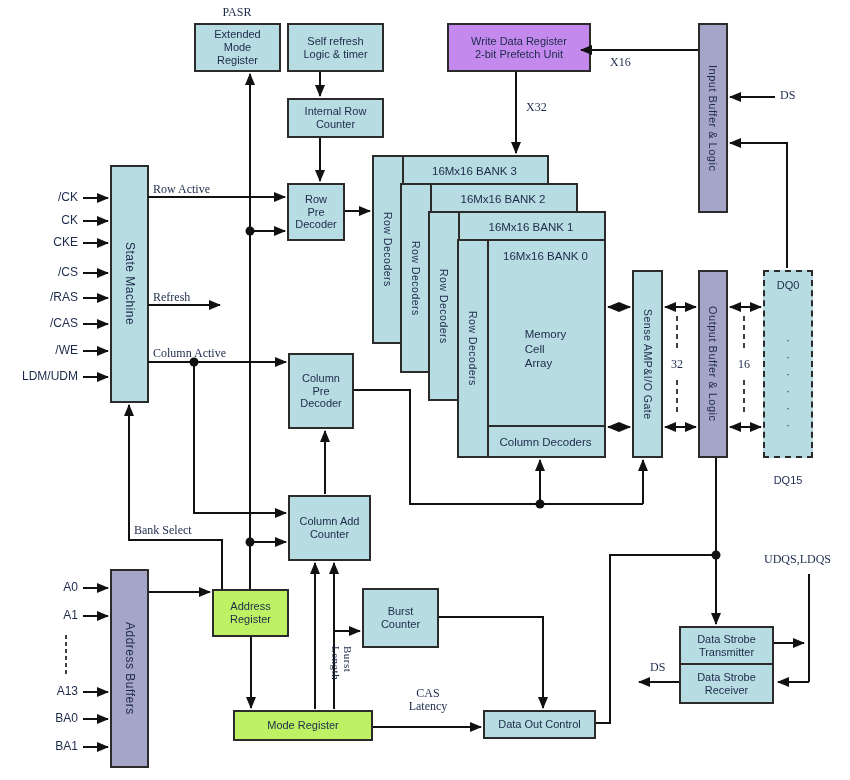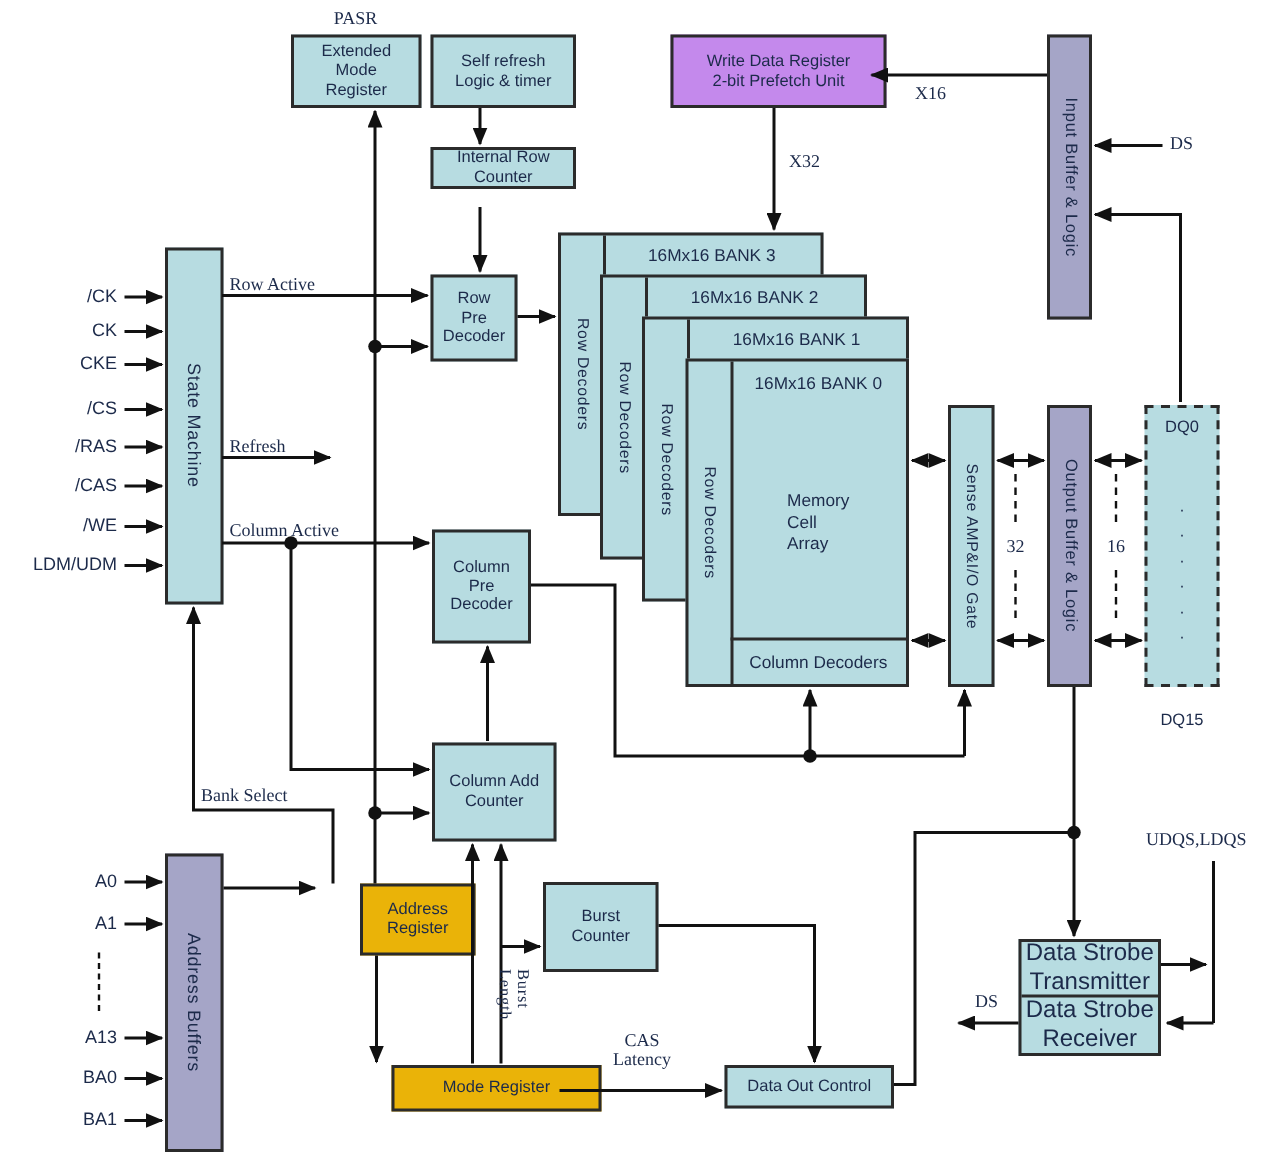--- a/index.html
+++ b/index.html
@@ -1,41 +1,41 @@
 <!DOCTYPE html>
 <html><head>
 <meta charset="utf-8">
 <style>
   html,body{margin:0;padding:0;background:#ffffff;}
   #stage{position:relative;width:850px;height:780px;background:#ffffff;
          font-family:"Liberation Sans",sans-serif;color:#1c2a4a;overflow:hidden;}
   .box{position:absolute;box-sizing:border-box;border:2px solid #2b2b2b;background:#b7dce1;
        display:flex;align-items:center;justify-content:center;text-align:center;
        font-size:11px;line-height:1.17;white-space:pre-line;}
-  .white{background:#eab308;margin-left:28px;}
+  .white{background:#bef264;}
   .purple{background:#a5a5c7;}
   .violet{background:#c489ec;}
   .dashedbox{border:2px dashed #2b2b2b;gap:40px;}
   .vtext{writing-mode:vertical-rl;white-space:pre-line;letter-spacing:0.5px;}
   .lbl{position:absolute;font-size:12px;line-height:1.1;white-space:pre-line;font-family:Liberation Serif, serif;}
   .pin{position:absolute;left:0;width:78px;text-align:right;font-size:12px;height:16px;line-height:16px;}
   .bank{position:absolute;box-sizing:border-box;border:2px solid #2b2b2b;background:#b7dce1;}
   .bank-strip{position:absolute;left:0;top:0;bottom:0;width:28px;border-right:2px solid #2b2b2b;
        display:flex;align-items:center;justify-content:center;}
   .bank-strip .vtext{font-size:10.5px;}
   .bank-title{position:absolute;left:28px;right:0;top:0;height:28px;border-bottom:2px solid #2b2b2b;
        display:flex;align-items:center;justify-content:center;font-size:11.5px;}
   .bank0 .bank-title{border-bottom:none;height:30px;}
   .cd-bar{position:absolute;left:28px;right:0;bottom:0;height:29px;border-top:2px solid #2b2b2b;
        display:flex;align-items:center;justify-content:center;font-size:11.5px;margin-top:28px;}
   .mca{position:absolute;left:28px;right:0;top:30px;bottom:29px;display:flex;align-items:center;
        justify-content:center;font-size:11.5px;line-height:1.25;white-space:pre-line;}
   .strobe{position:absolute;box-sizing:border-box;border:2px solid #2b2b2b;background:#b7dce1;}
   .strobe-half{height:37px;display:flex;align-items:center;justify-content:center;text-align:center;
-       font-size:16px;line-height:1.15;white-space:pre-line;}
+       font-size:11px;line-height:1.15;white-space:pre-line;}
   .strobe-half.first{border-bottom:2px solid #2b2b2b;box-sizing:border-box;}
   .dqcol{flex-direction:column;justify-content:space-between;padding:7px 0;font-size:11px;}
   .dqdots{font-size:11px;line-height:1.55;white-space:pre-line;}
   svg{position:absolute;left:0;top:0;z-index:10;pointer-events:none;}
   .lbl,.pin{z-index:11;}
 </style>
 </head>
 <body>
 
 <div id="stage">
@@ -67,21 +67,21 @@
 Cell
 Array</div>
     <div class="cd-bar">Column Decoders</div>
   </div>
 
   <div class="box" style="left:194px;top:23px;width:87px;height:49px;z-index:5">Extended
 Mode
 Register</div>
   <div class="box" style="left:287px;top:23px;width:97px;height:49px;z-index:5">Self refresh
 Logic &amp; timer</div>
-  <div class="box" style="left:287px;top:98px;width:97px;height:28px;z-index:5">Internal Row
+  <div class="box" style="left:287px;top:98px;width:97px;height:40px;z-index:5">Internal Row
 Counter</div>
   <div class="box" style="left:287px;top:183px;width:58px;height:58px;z-index:5">Row
 Pre
 Decoder</div>
   <div class="box" style="left:110px;top:165px;width:39px;height:238px;z-index:5"><span class="vtext" style="font-size:12px">State Machine</span></div>
   <div class="box" style="left:288px;top:353px;width:66px;height:76px;z-index:5">Column
 Pre
 Decoder</div>
   <div class="box" style="left:288px;top:495px;width:83px;height:66px;z-index:5">Column Add
 Counter</div>

